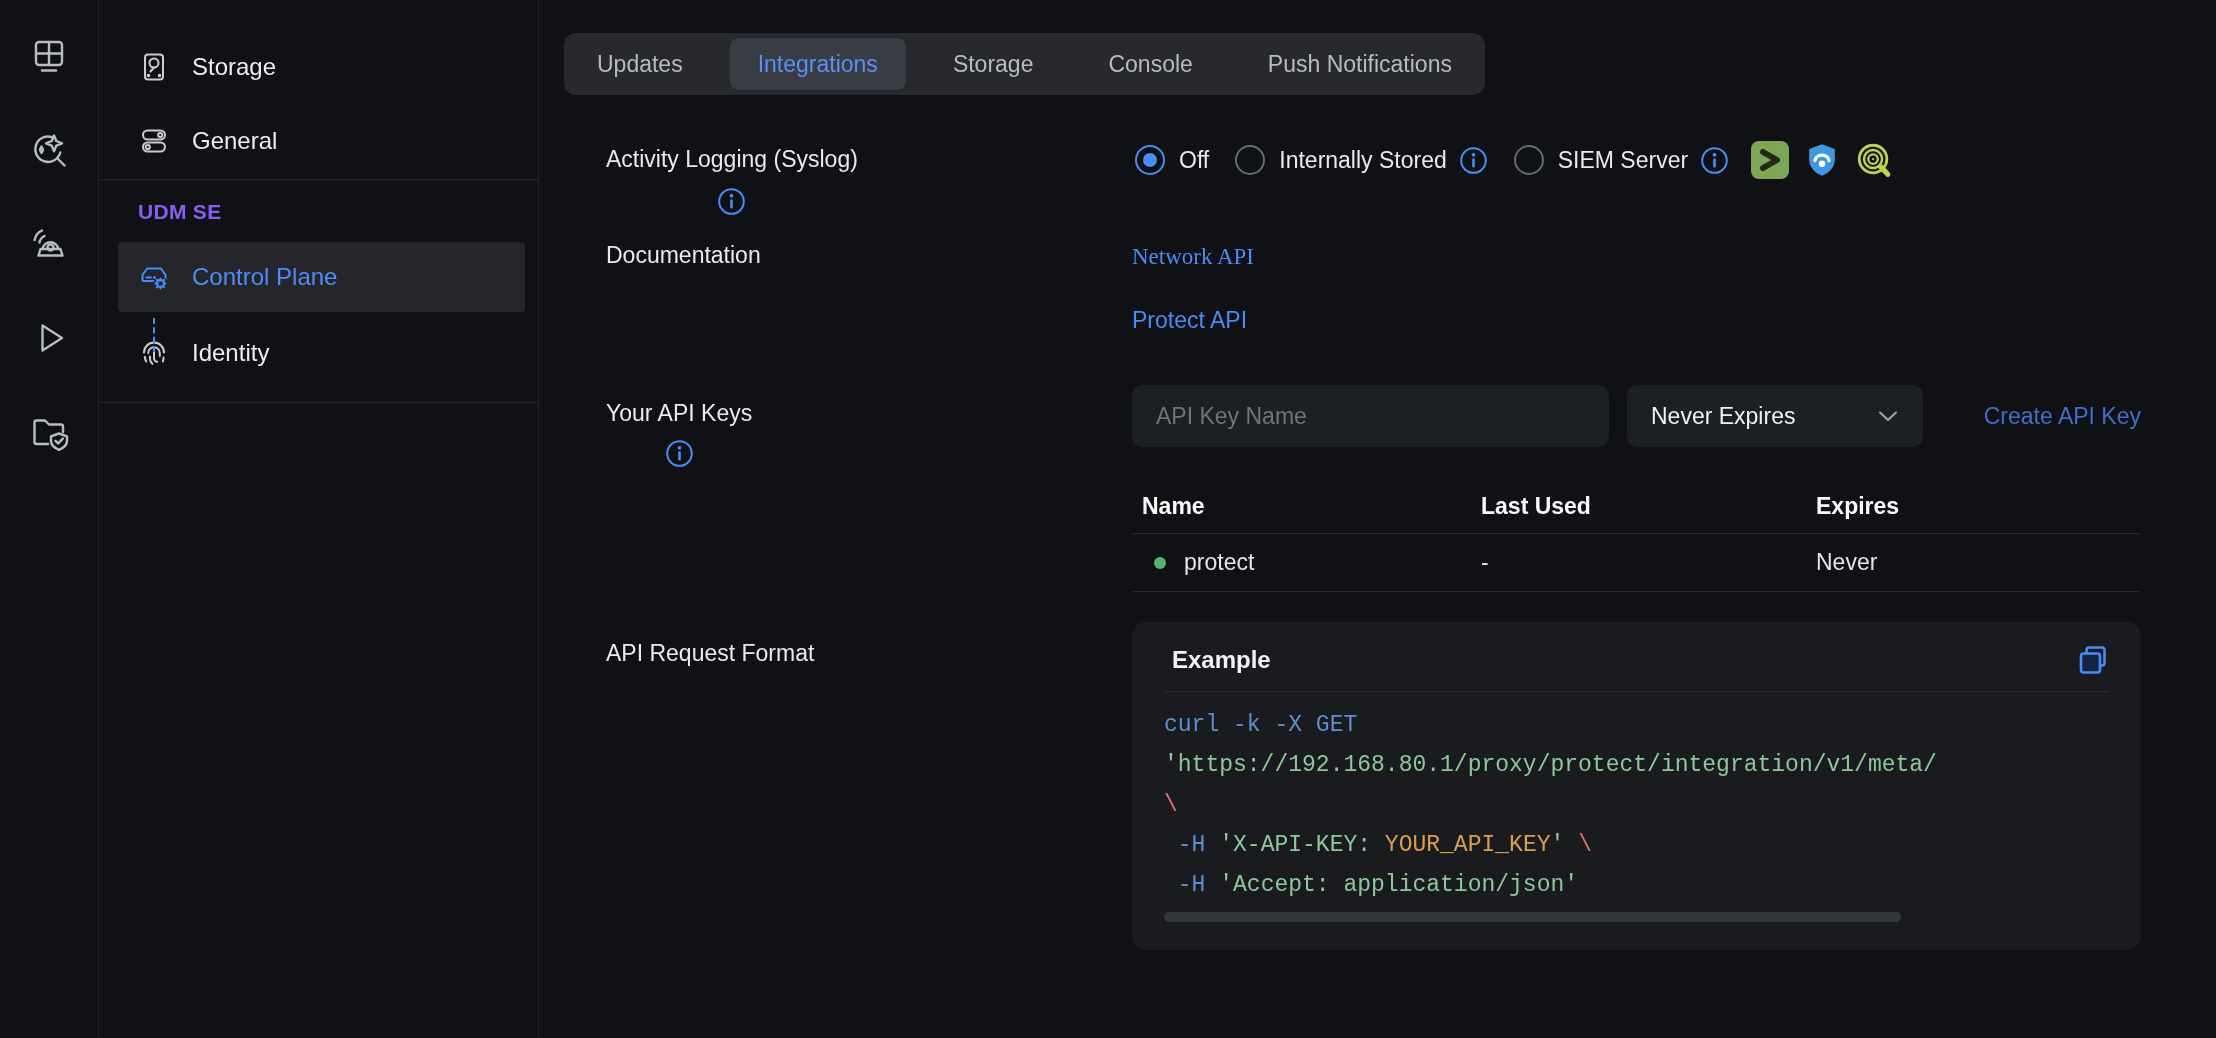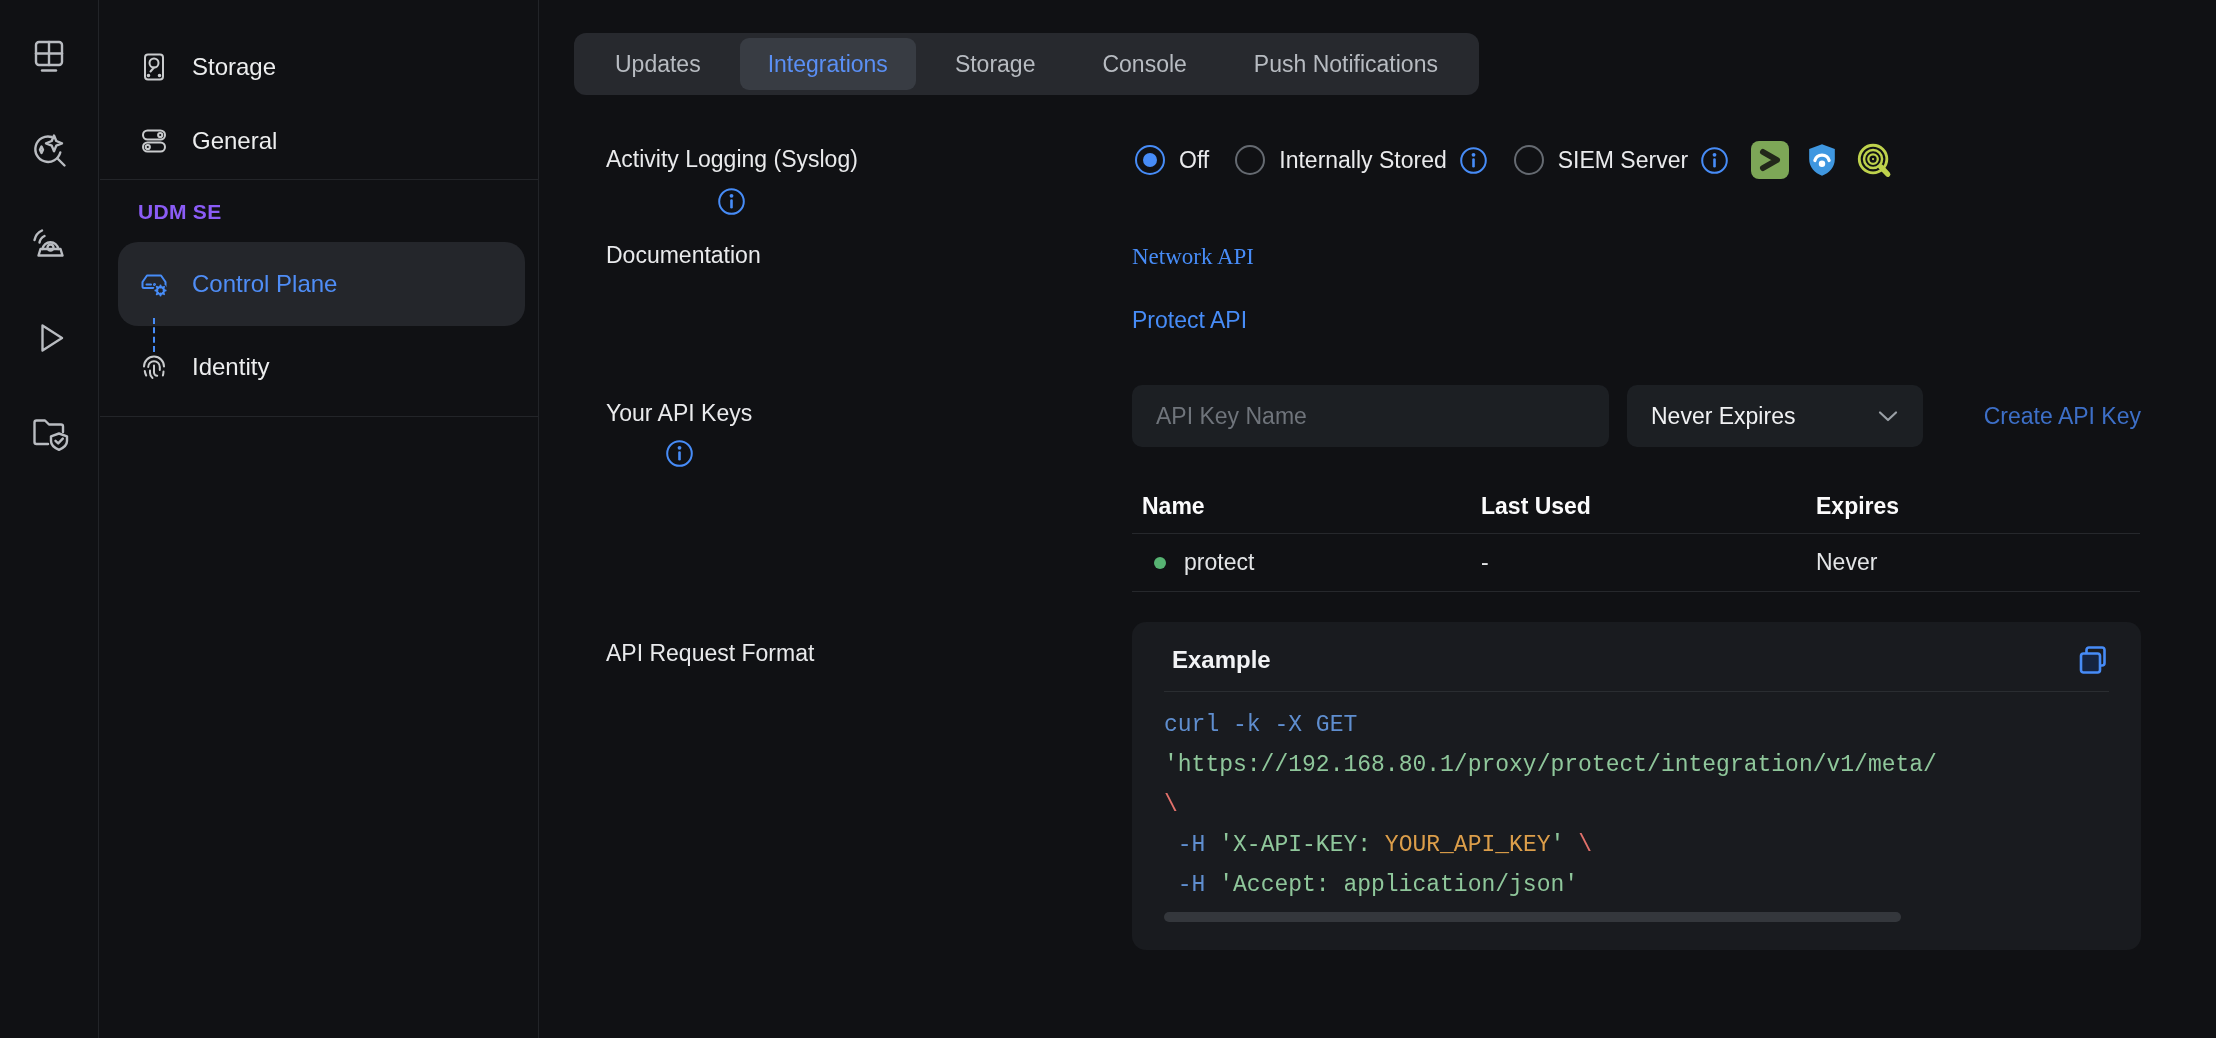--- a/index.html
+++ b/index.html
@@ -35,37 +35,37 @@
   }
   .side-item .ic { width:32px; height:32px; flex:0 0 32px; }
   .side-item.general { margin-top:16px; }
   .side-divider { height:1px; background:#232529; margin:9px 0 0 0; }
   .side-section {
     margin-top:18px; height:28px; padding-left:38px;
     font-size:21px; font-weight:bold; color:#8b5cf6; letter-spacing:.3px;
     display:flex; align-items:center;
   }
   .side-item.selected {
-    margin:16px 13px 0 18px; height:84px; padding-left:20px;
-    background:#24262b; border-radius:20px; color:#4f8df6;
+    margin:16px 13px 0 18px; height:70px; padding-left:20px;
+    background:#24262b; border-radius:4px; color:#4f8df6;
   }
   .side-item.identity { margin-top:12px; }
   .side-divider.bottom { margin-top:20px; }
   .tree-connector {
     position:absolute; left:53px; top:318px; height:34px; width:0;
     border-left:2px dashed #478cf7;
   }
 
   
   .main { position:absolute; left:540px; top:0; right:0; height:100%; }
 
   .tabbar {
-    position:absolute; left:34px; top:33px; height:62px;
+    position:absolute; left:24px; top:33px; height:62px;
     background:#27292e; border-radius:12px;
-    display:inline-flex; align-items:center; padding:0 13px; gap:11px;
+    display:inline-flex; align-items:center; padding:0 5px; gap:19px;
   }
   .tab {
     height:52px; padding:0 28px; border-radius:9px;
     display:flex; align-items:center;
     font-size:23px; color:#b7bbc1; cursor:pointer; white-space:nowrap;
   }
   .tab.selected { background:#383c43; color:#5a8ff5; }
 
   .row-label {
     position:absolute; left:66px;

